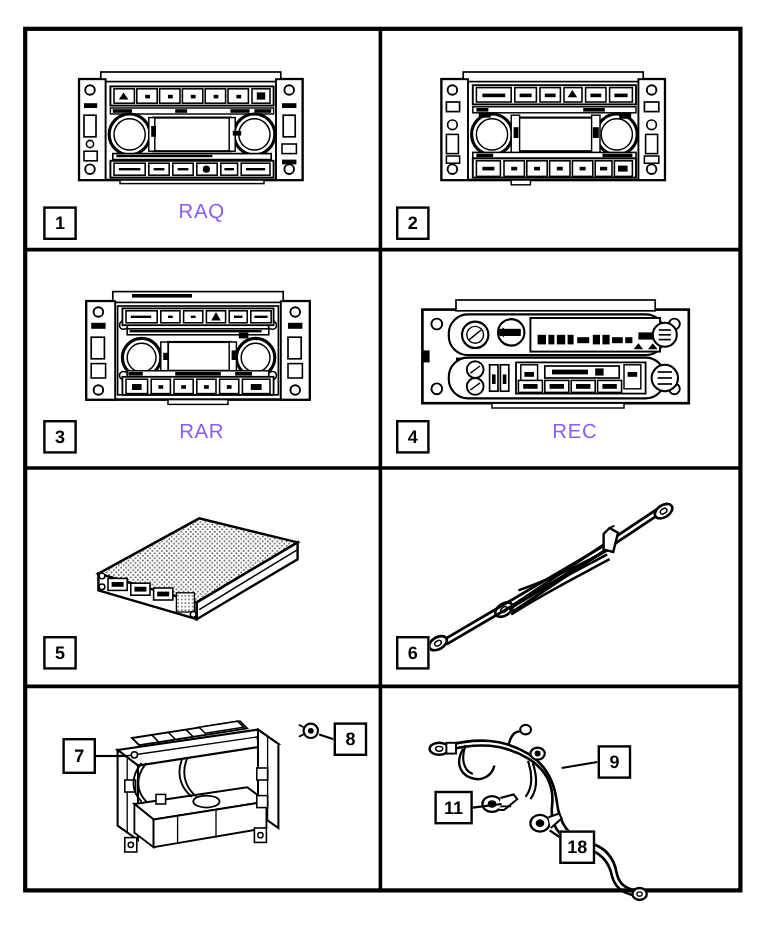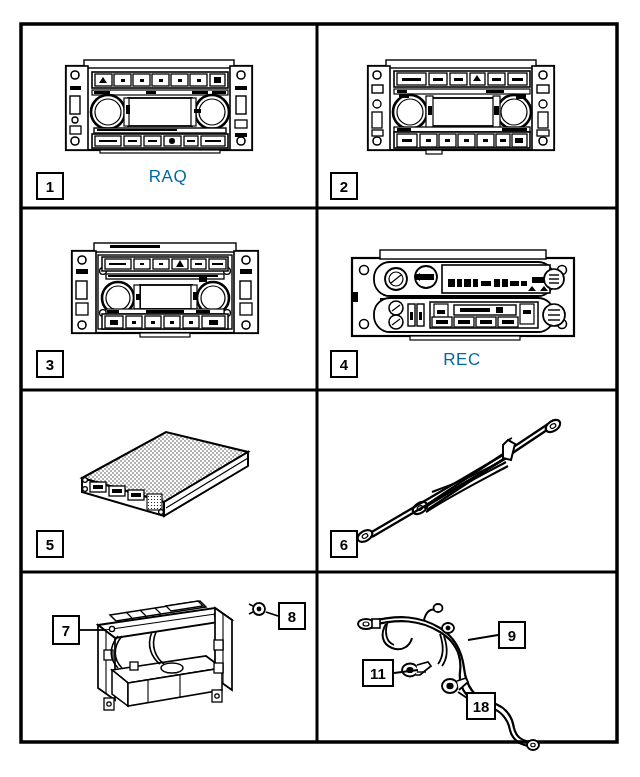--- a/index.html
+++ b/index.html
@@ -4,21 +4,21 @@
 <style>
   html,body{margin:0;padding:0;background:#ffffff;}
   body{
     width:640px;height:777px;position:relative;overflow:hidden;
     font-family:"Liberation Sans","DejaVu Sans",sans-serif;
     -webkit-font-smoothing:none;
   }
   #sheet{position:absolute;left:0;top:0;width:640px;height:777px;}
   .cellTitle{
     position:absolute;
-    font-size:17px;letter-spacing:0.5px;color:#0369a1;
+    font-size:17px;letter-spacing:0.5px;color:#8b5cf6;
     text-align:center;white-space:nowrap;
   }
   .callout{
     position:absolute;
     box-sizing:border-box;
     border:2.5px solid #000;
     background:#fff;
     font-size:15px;font-weight:bold;color:#000;
     display:flex;align-items:center;justify-content:center;
     line-height:1;
@@ -517,21 +517,22 @@
     <g stroke="#000" stroke-width="1.8" fill="none">
       <line x1="80" y1="630" x2="106" y2="630"></line>
       <line x1="278" y1="616" x2="266" y2="612"></line>
       <line x1="498" y1="635" x2="468" y2="640"></line>
       <line x1="470" y1="700" x2="458" y2="692"></line>
       <line x1="394" y1="673" x2="418" y2="670"></line>
     </g>
   </svg>
 
   <div class="cellTitle" style="left:118px;top:167px;width:100px;">RAQ</div>
-  <div class="cellTitle" style="left:412px;top:350px;width:100px;">REC</div>
+  <div class="cellTitle" style="left:118px;top:350px;width:100px;">RAR</div>
+  <div class="cellTitle" style="left:429px;top:350px;width:100px;">REC</div>
 
   <div class="callout" style="left:36px;top:172px;width:28px;height:28px;">1</div>
   <div class="callout" style="left:330px;top:172px;width:28px;height:28px;">2</div>
   <div class="callout" style="left:36px;top:350px;width:28px;height:28px;">3</div>
   <div class="callout" style="left:330px;top:350px;width:28px;height:28px;">4</div>
   <div class="callout" style="left:36px;top:530px;width:28px;height:28px;">5</div>
   <div class="callout" style="left:330px;top:530px;width:28px;height:28px;">6</div>
   <div class="callout" style="left:52px;top:615px;width:28px;height:30px;">7</div>
   <div class="callout" style="left:278px;top:602px;width:28px;height:28px;">8</div>
   <div class="callout" style="left:498px;top:621px;width:28px;height:28px;">9</div>

